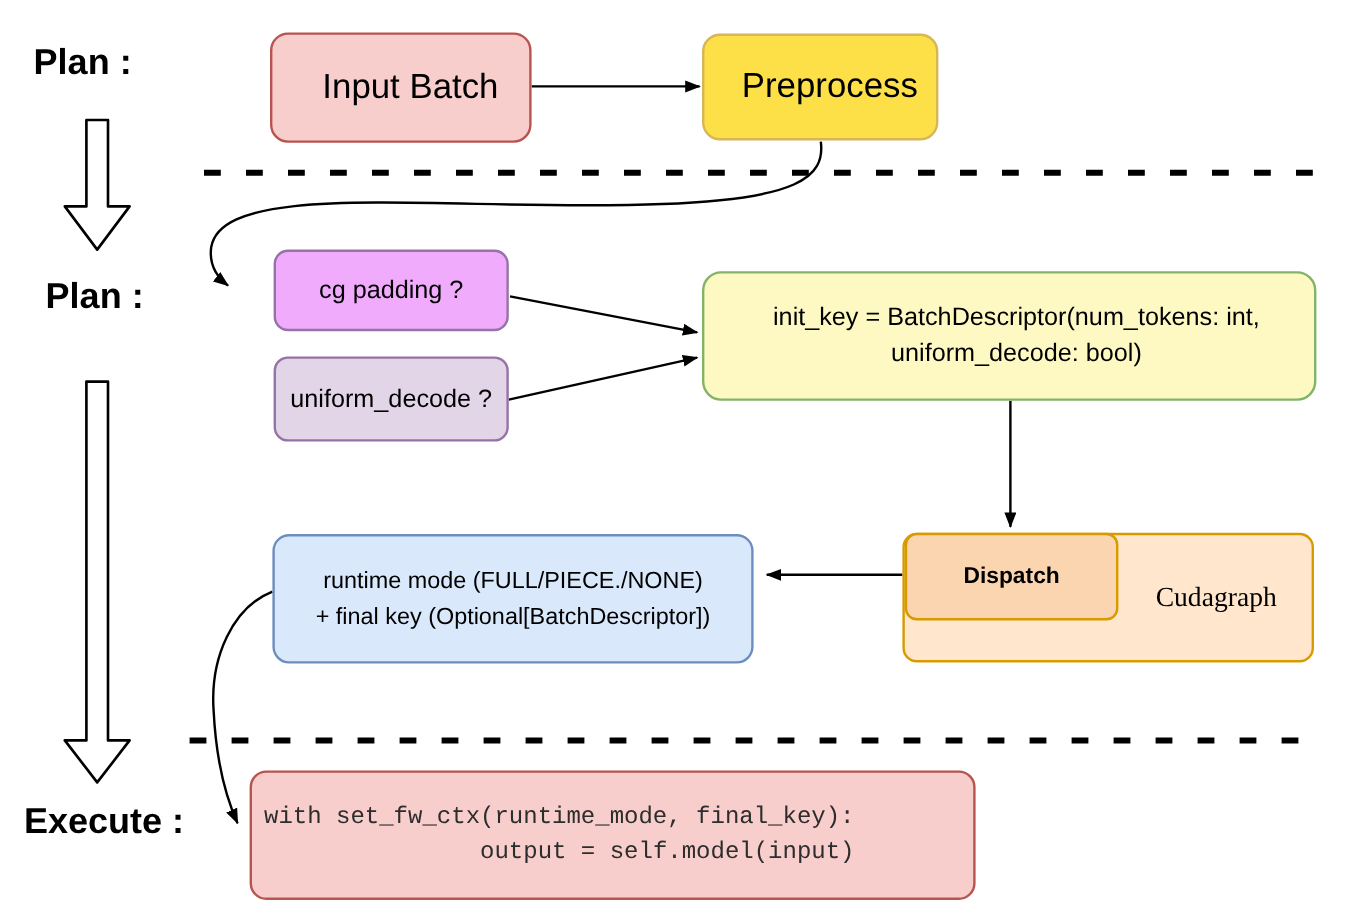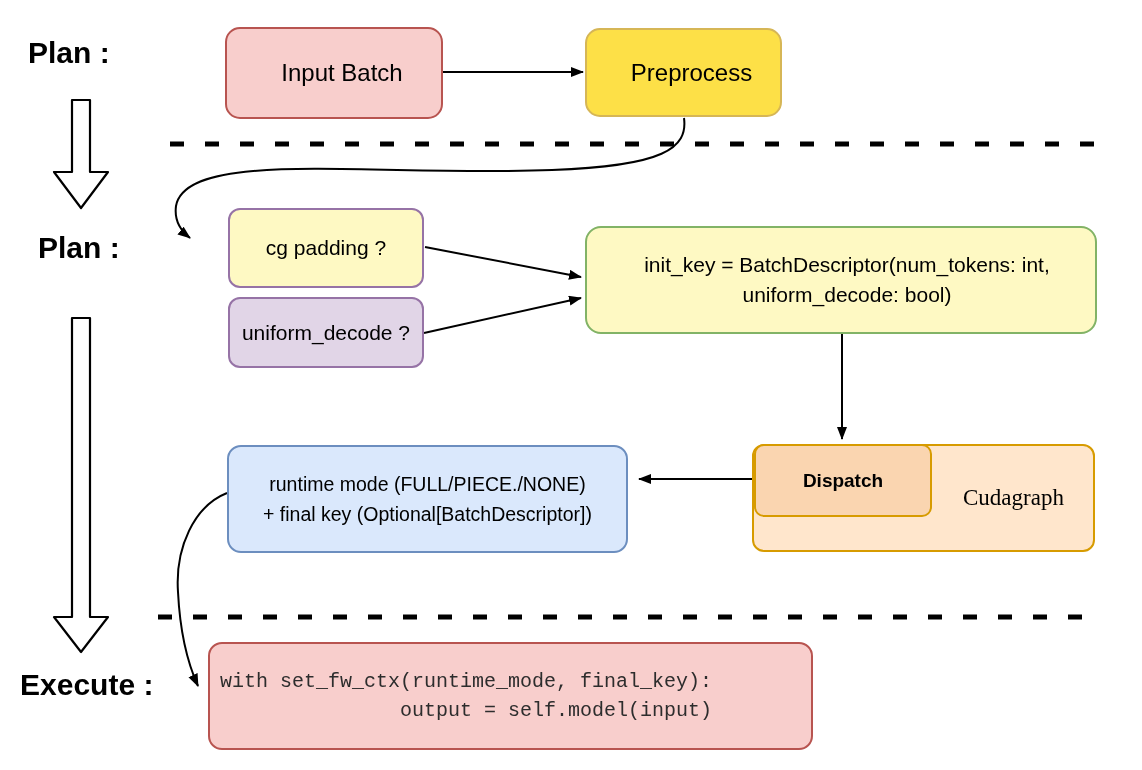--- a/index.html
+++ b/index.html
@@ -38,21 +38,21 @@
     justify-content: center;
     text-align: center;
     background: #fff;
   }
   .node .lines {
     width: 100%;
   }
   .r15 { border-radius: 15px; }
   .r12 { border-radius: 12px; }
   .r10 { border-radius: 10px; font-weight: bold; }
-  .f22 { font-size: 24px; padding-left: 16px; }
+  .f22 { font-size: 29px; padding-left: 16px; }
   .f21 { font-size: 21px; }
   #init-key-box { line-height: 1.45; font-size: 21px; }
   #runtime-box { line-height: 1.55; font-size: 19.5px; }
   #cudagraph-box { justify-content: flex-end; font-family: Liberation Serif, serif; }
   #cudagraph-label {
     position: absolute;
     left: 180px;
     right: 0;
     top: 0;
     bottom: 0;
@@ -107,21 +107,21 @@
   <div class="section-label" style="left:20px; top:668px;">Execute :</div>
 
   <div class="node r15 f22" style="left: 225px; top: 27px; width: 218px; height: 92px; background-color: rgb(248, 206, 204); border-color: rgb(184, 84, 80);">
     <span>Input Batch</span>
   </div>
 
   <div class="node r15 f22" style="left: 585px; top: 28px; width: 197px; height: 89px; background-color: #fde047; border-color: rgb(214, 182, 86);">
     <span>Preprocess</span>
   </div>
 
-  <div class="node r12 f21" style="left: 228px; top: 208px; width: 196px; height: 80px; background-color: #fef9c3; border-color: rgb(150, 115, 166);">
+  <div class="node r12 f21" style="left: 228px; top: 208px; width: 196px; height: 68px; background-color: #f0abfc; border-color: rgb(150, 115, 166);">
     <span>cg padding ?</span>
   </div>
 
   <div class="node r12 f21" style="left: 228px; top: 297px; width: 196px; height: 71px; background-color: rgb(225, 213, 231); border-color: rgb(150, 115, 166);">
     <span>uniform_decode ?</span>
   </div>
 
   <div class="node" id="init-key-box" style="left: 585px; top: 226px; width: 512px; height: 108px; border-radius: 16px; background-color: #fef9c3; border-color: rgb(130, 179, 102); padding-left: 12px;">
     <div class="lines">
       <div>init_key = BatchDescriptor(num_tokens: int,</div>

